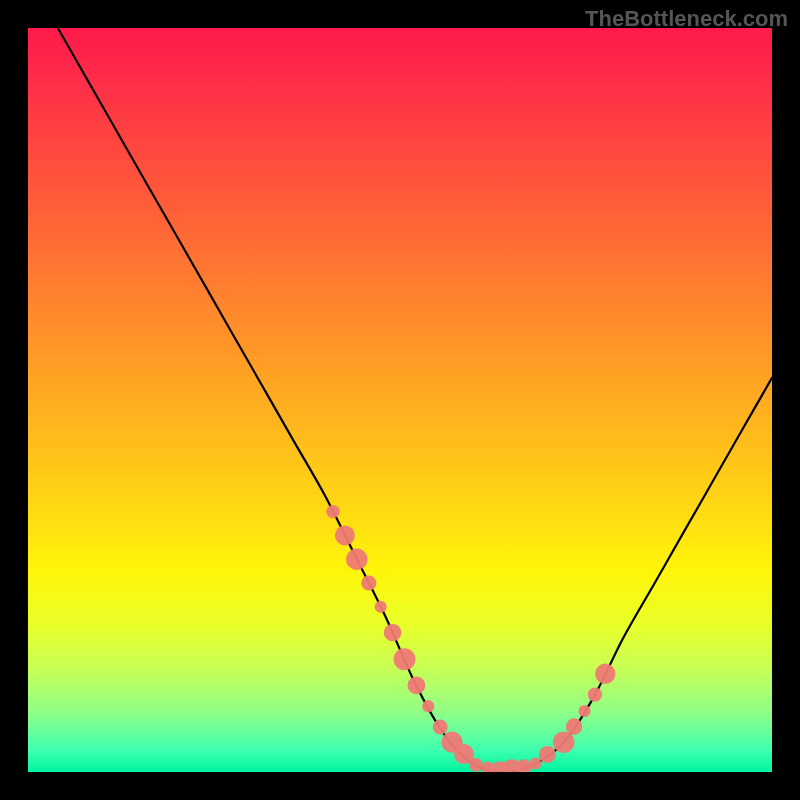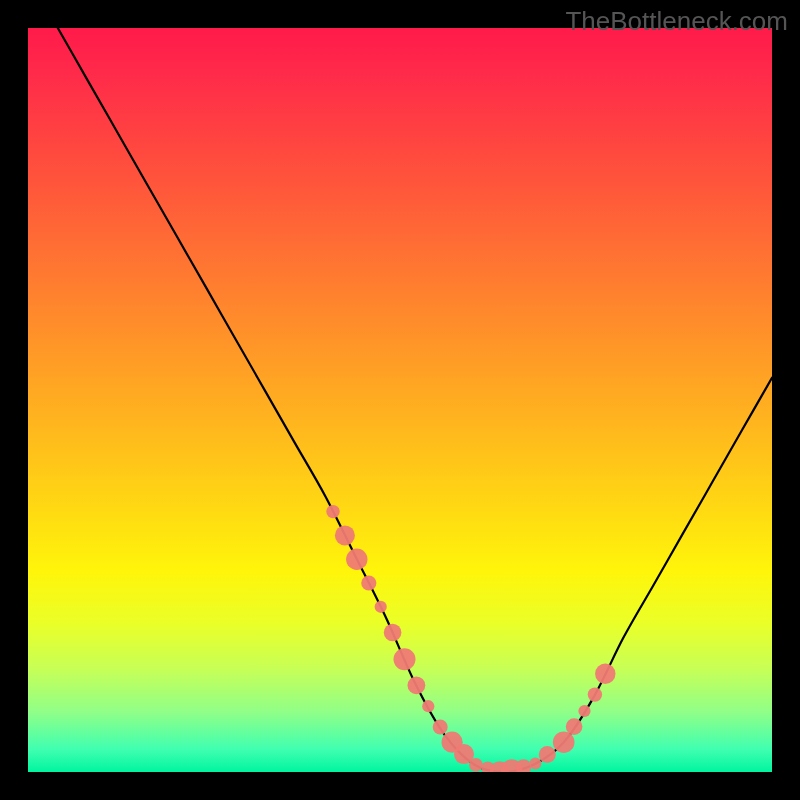--- a/index.html
+++ b/index.html
@@ -9,22 +9,22 @@
     background: #000;
     position: relative;
     overflow: hidden;
     font-family: Arial, sans-serif;
   }
   .watermark {
     position: absolute;
     top: 6px;
     right: 12px;
     color: #555;
-    font-size: 26px;
-    font-weight: 400;
+    font-size: 22px;
+    font-weight: 700;
     z-index: 10;
   }
   .plot-area {
     position: absolute;
     left: 28px;
     top: 28px;
     width: 744px;
     height: 744px;
     overflow: hidden;
   }

